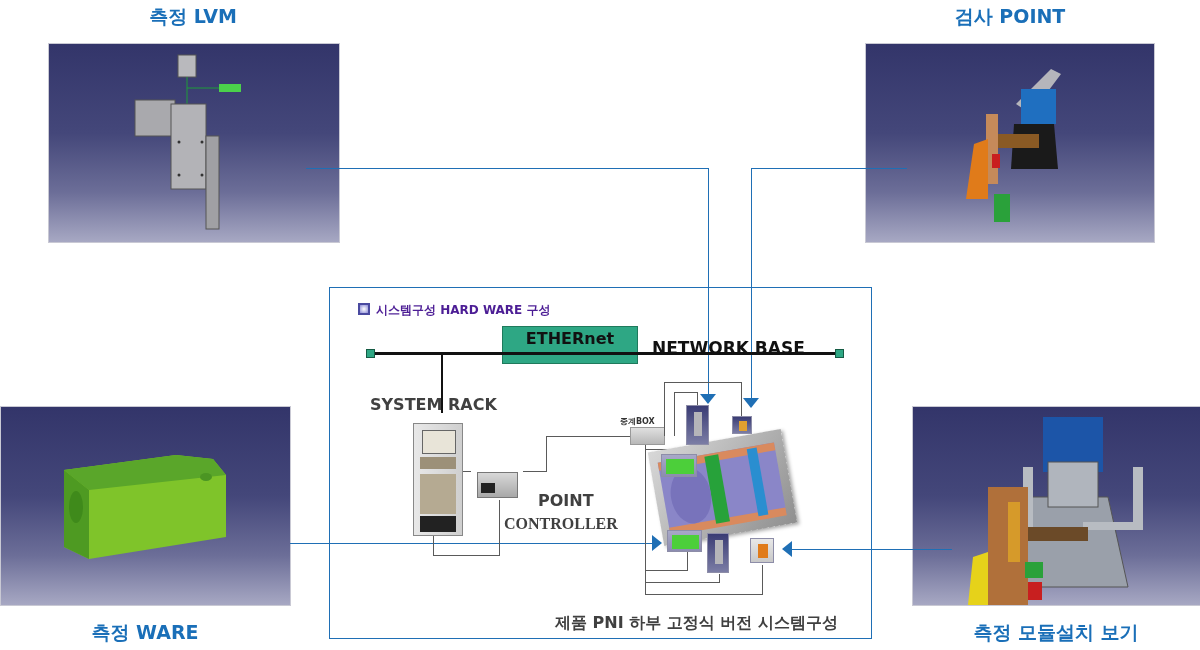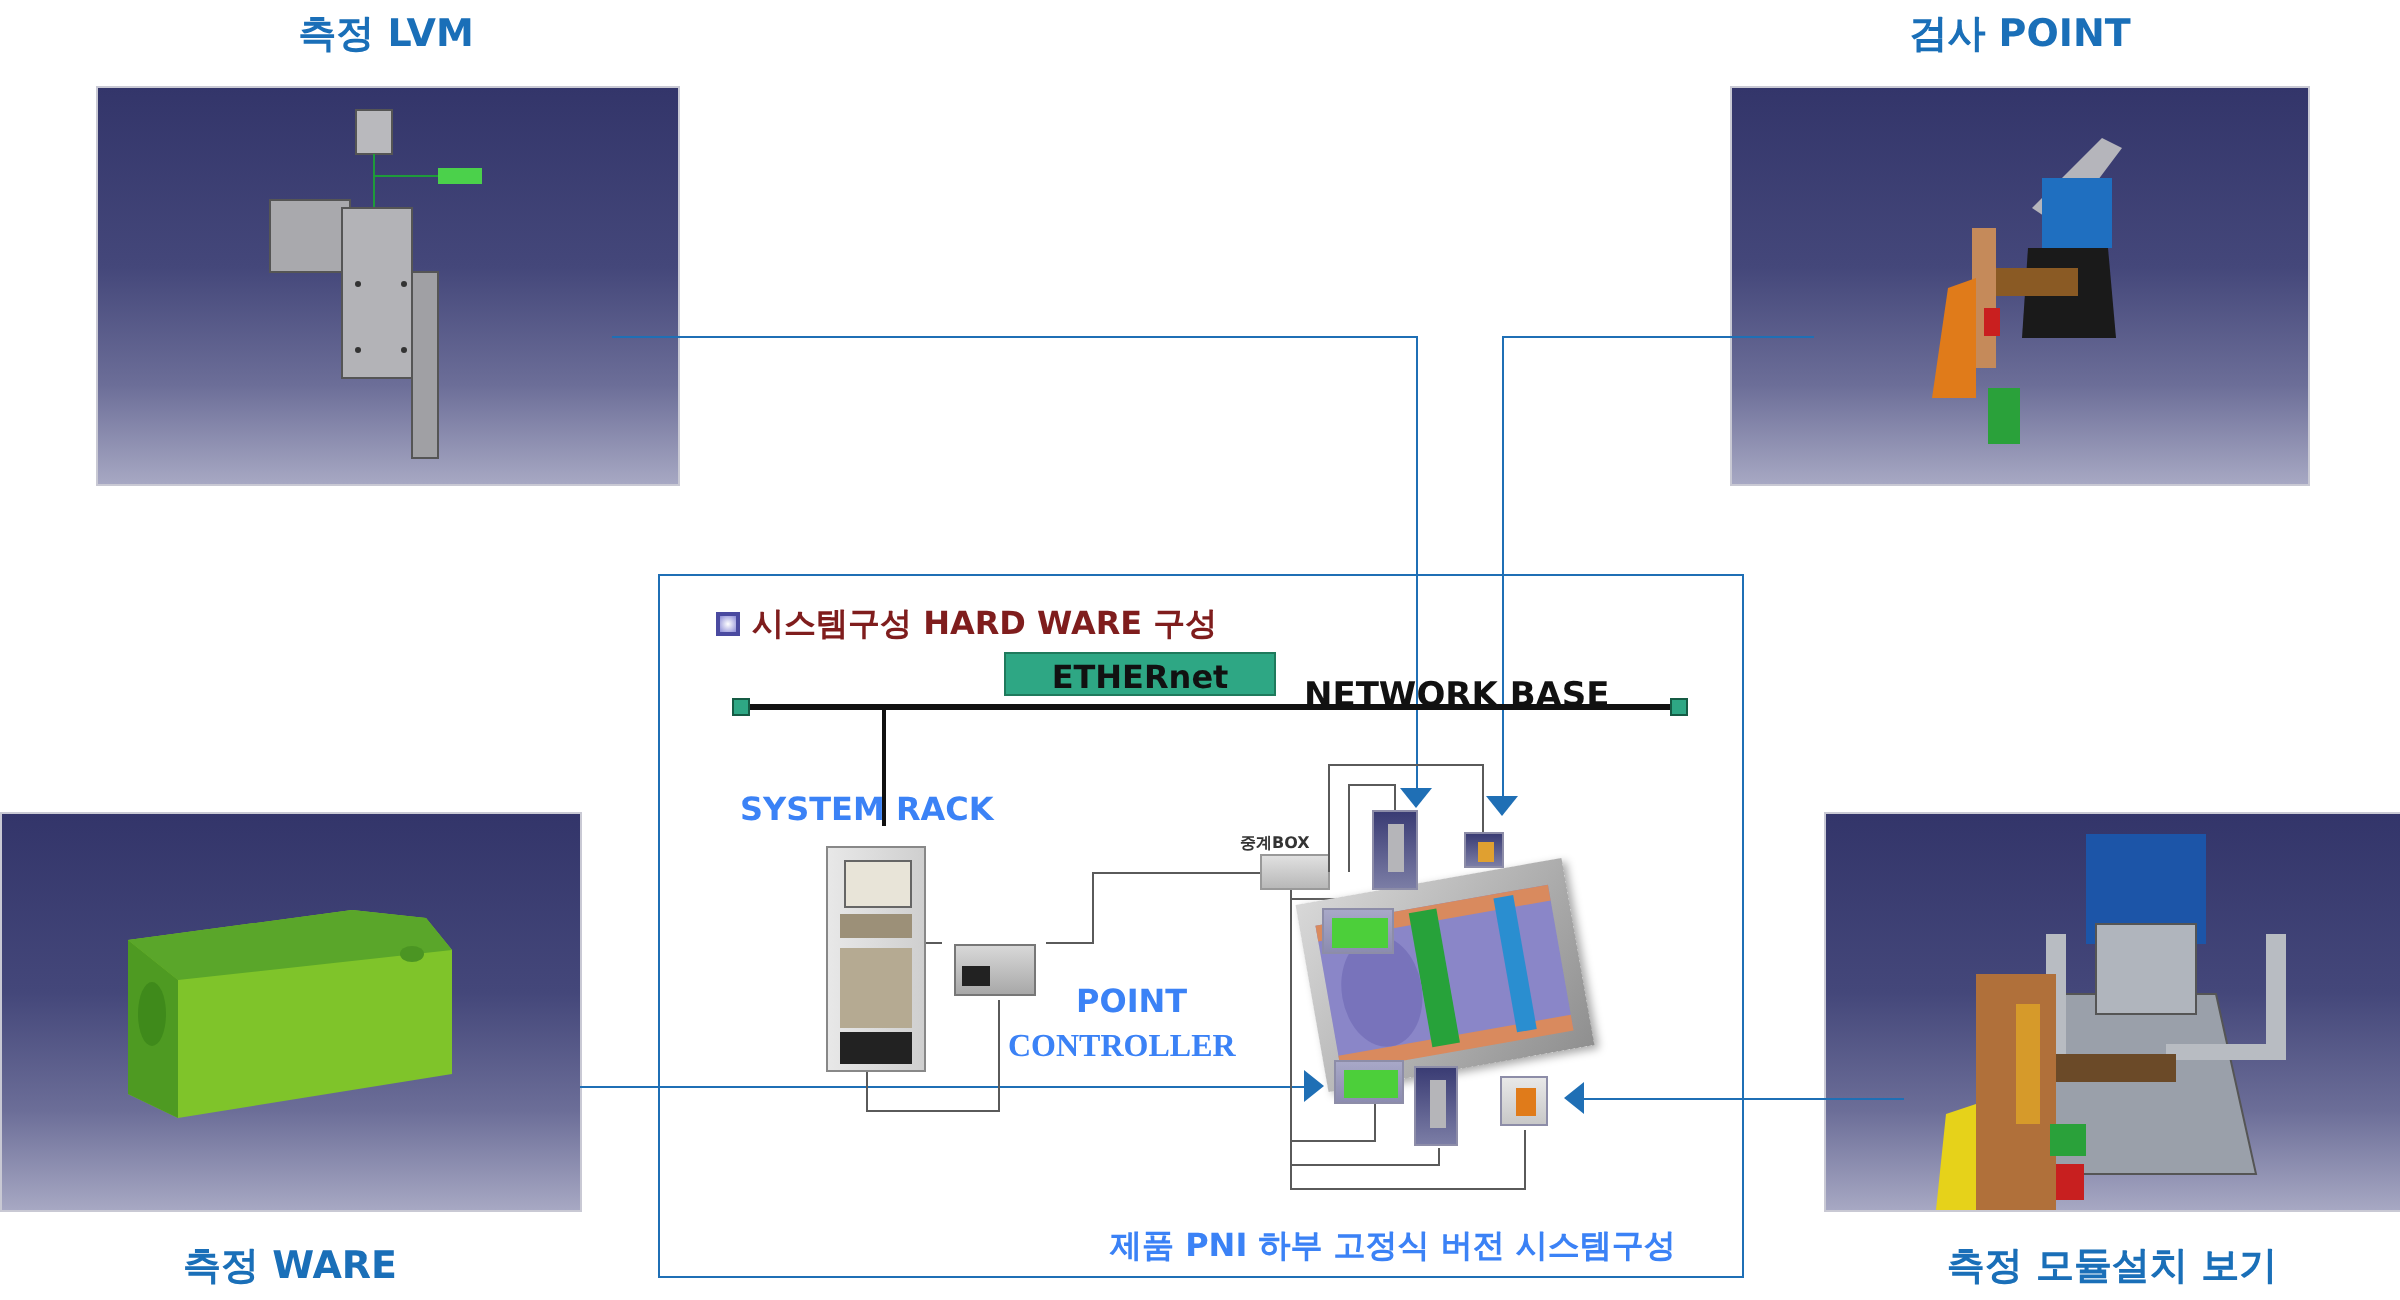--- a/index.html
+++ b/index.html
@@ -4,28 +4,28 @@
 <style>
   html, body { margin:0; padding:0; }
   body { width:1200px; height:650px; position:relative; background:#ffffff; overflow:hidden;
          font-family:"DejaVu Sans", sans-serif; }
   .abs { position:absolute; }
   .corner-title { position:absolute; font-weight:bold; font-size:19px; color:#1a6fb8; white-space:nowrap; text-align:center; }
   .panel { position:absolute; border:1px solid #c9c9d4;
            background:linear-gradient(to bottom, #33356a 0%, #44477a 45%, #6c6e98 75%, #a7a8c3 100%); overflow:hidden; }
   .conn { position:absolute; background:#1f6fb5; }
   .frame { position:absolute; left:329px; top:287px; width:543px; height:352px; border:1px solid #1f6fb5; box-sizing:border-box; }
-  .hw-title { position:absolute; left:358px; top:302px; font-size:16px; font-weight:bold; color:#7f1d1d; white-space:nowrap; }
+  .hw-title { position:absolute; left:358px; top:302px; font-size:12px; font-weight:bold; color:#4c1d95; white-space:nowrap; }
   .sq-icon { display:inline-block; width:12px; height:12px; border:2px solid #4a4aa0; background:radial-gradient(#ffffff,#8a8ad6); vertical-align:-1px; margin-right:6px; box-sizing:border-box; }
-  .ether { position:absolute; left:502px; top:326px; width:136px; height:22px; background:#2ea784; border:1px solid #1f7a5c;
+  .ether { position:absolute; left:502px; top:326px; width:136px; height:38px; background:#2ea784; border:1px solid #1f7a5c;
            color:#111; font-weight:bold; font-size:16px; text-align:center; line-height:23px; box-sizing:border-box; }
   .netbase { position:absolute; left:652px; top:328px; font-weight:bold; font-size:17px; color:#111; white-space:nowrap;margin-top:10px; }
   .bus { position:absolute; left:371px; top:352px; width:470px; height:3px; background:#111; }
   .bus-node { position:absolute; width:9px; height:9px; background:#2ea784; border:1px solid #155b44; box-sizing:border-box; }
-  .lbl { position:absolute; font-weight:bold; font-size:16px; color:#3b82f6; white-space:nowrap; line-height:22px; }
+  .lbl { position:absolute; font-weight:bold; font-size:16px; color:#404040; white-space:nowrap; line-height:22px; }
   .gline { position:absolute; background:#5a5a5a; }
   .arrow-down { position:absolute; width:0; height:0; border-left:8px solid transparent; border-right:8px solid transparent; border-top:10px solid #1f6fb5; }
   .arrow-right { position:absolute; width:0; height:0; border-top:8px solid transparent; border-bottom:8px solid transparent; border-left:10px solid #1f6fb5; }
   .arrow-left { position:absolute; width:0; height:0; border-top:8px solid transparent; border-bottom:8px solid transparent; border-right:10px solid #1f6fb5; }
   .thumb { position:absolute; border:1px solid #8d8da8; box-sizing:border-box;
            background:linear-gradient(to bottom, #3a3c74, #7b7da5); }
 </style>
 </head>
 <body>
 

